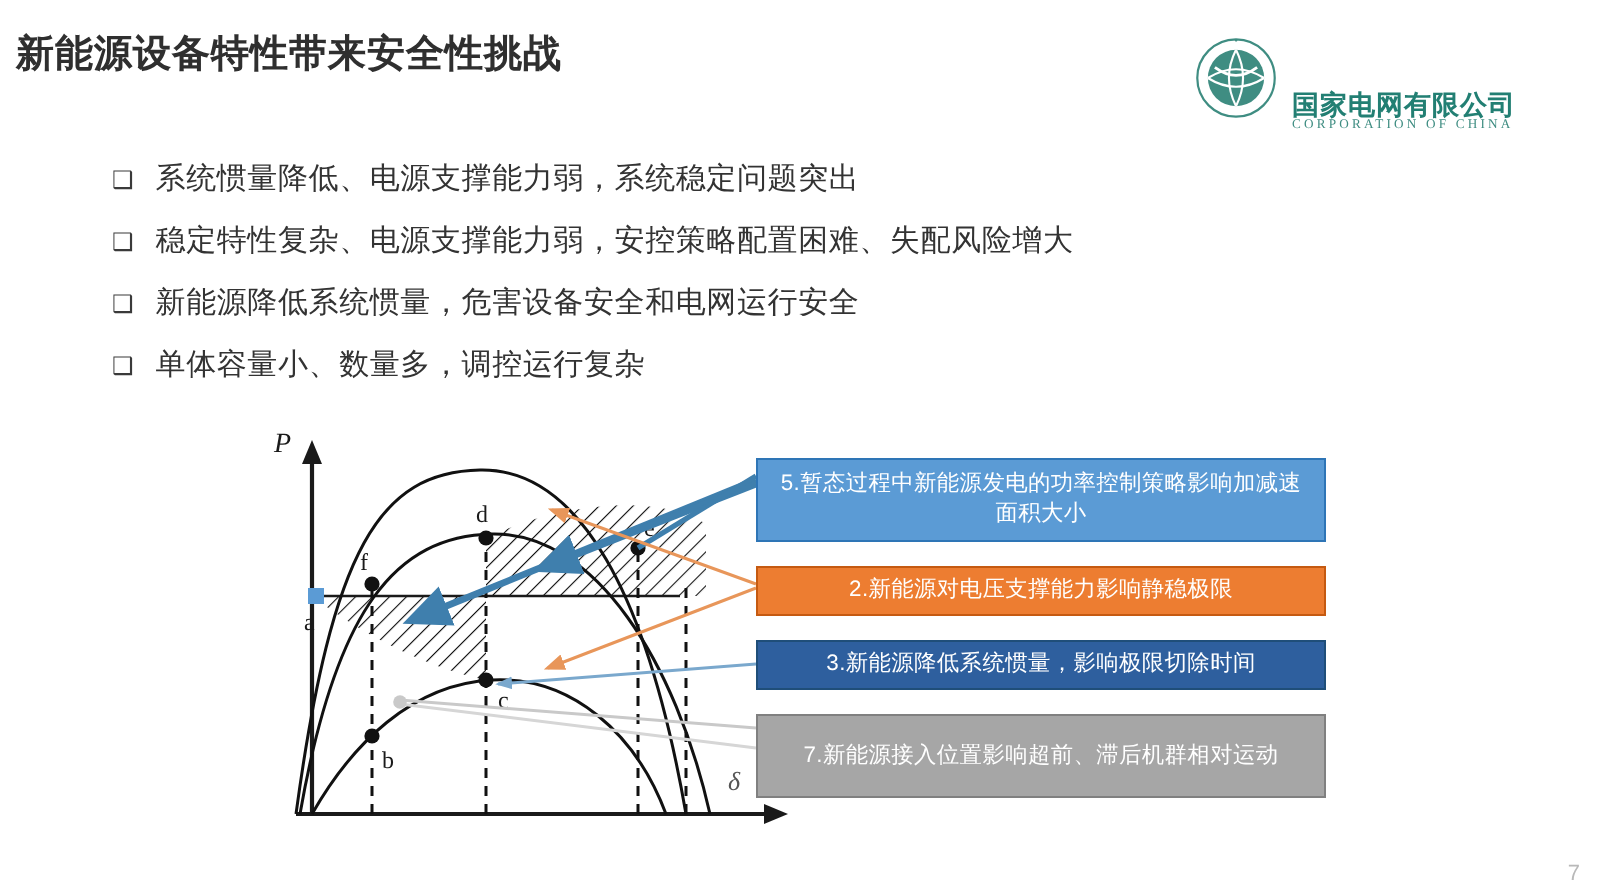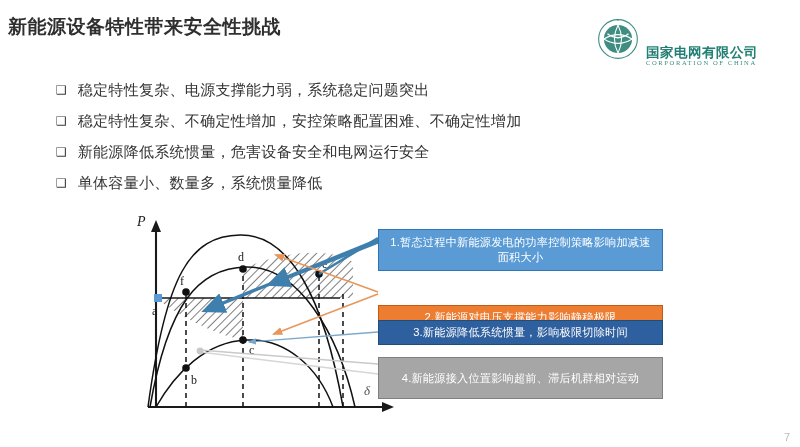--- a/index.html
+++ b/index.html
@@ -118,21 +118,20 @@
     left: 378px; top: 229px;
     width: 285px; height: 42px;
     background: #5b9bd5;
     border: 1.6px solid #2e75b6;
   }
   #callout-2 {
     left: 378px; top: 283px;
     width: 285px; height: 25px;
     background: #ed7d31;
     border: 1.6px solid #c55a11;
-    margin-top: 22px;
   }
   #callout-3 {
     left: 378px; top: 320px;
     width: 285px; height: 25px;
     background: #2e5f9e;
     border: 1.6px solid #1f4e79;
   }
   #callout-4 {
     left: 378px; top: 357px;
     width: 285px; height: 42px;
@@ -170,33 +169,33 @@
     </svg>
     <div id="logo-text">
       <div class="logo-cn">国家电网有限公司</div>
       <div class="logo-sub">CORPORATION OF CHINA</div>
     </div>
   </div>
 
   <div id="bullets">
     <div class="bullet-row">
       <span class="bullet-marker">❑</span>
-      <span class="bullet-text">稳定特性复杂、电源支撑能力弱，系统稳定问题突出</span>
-    </div>
-    <div class="bullet-row">
-      <span class="bullet-marker">❑</span>
-      <span class="bullet-text">稳定特性复杂、不确定性增加，安控策略配置困难、不确定性增加</span>
+      <span class="bullet-text">系统惯量降低、电源支撑能力弱，系统稳定问题突出</span>
+    </div>
+    <div class="bullet-row">
+      <span class="bullet-marker">❑</span>
+      <span class="bullet-text">稳定特性复杂、电源支撑能力弱，安控策略配置困难、失配风险增大</span>
     </div>
     <div class="bullet-row">
       <span class="bullet-marker">❑</span>
       <span class="bullet-text">新能源降低系统惯量，危害设备安全和电网运行安全</span>
     </div>
     <div class="bullet-row">
       <span class="bullet-marker">❑</span>
-      <span class="bullet-text">单体容量小、数量多，系统惯量降低</span>
+      <span class="bullet-text">单体容量小、数量多，调控运行复杂</span>
     </div>
   </div>
 
   <div id="figure">
     <svg width="545" height="215" viewBox="0 0 545 215">
       <defs>
         <pattern id="hatch" width="6" height="6" patternUnits="userSpaceOnUse" patternTransform="rotate(45)">
           <line x1="0" y1="0" x2="0" y2="6" stroke="#111111" stroke-width="1.1"></line>
         </pattern>
         <marker id="arrowBlueThick" markerWidth="7" markerHeight="7" refX="5.5" refY="3.5" orient="auto">
@@ -281,20 +280,20 @@
       </g>
 
       <g>
         <line x1="250" y1="152" x2="72" y2="138" stroke="#c9c9c9" stroke-width="1.5"></line>
         <line x1="250" y1="162" x2="72" y2="140" stroke="#d6d6d6" stroke-width="1.5"></line>
         <circle cx="72" cy="139" r="3.4" fill="#c9c9c9"></circle>
       </g>
     </svg>
   </div>
 
-  <div class="callout" id="callout-1">1.暂态过程中新能源发电的功率控制策略影响加减速面积大小</div>
+  <div class="callout" id="callout-1">5.暂态过程中新能源发电的功率控制策略影响加减速面积大小</div>
   <div class="callout" id="callout-2">2.新能源对电压支撑能力影响静稳极限</div>
   <div class="callout" id="callout-3">3.新能源降低系统惯量，影响极限切除时间</div>
-  <div class="callout" id="callout-4">4.新能源接入位置影响超前、滞后机群相对运动</div>
+  <div class="callout" id="callout-4">7.新能源接入位置影响超前、滞后机群相对运动</div>
 
   <div id="page-number">7</div>
 
 </div>
 
 </body></html>

